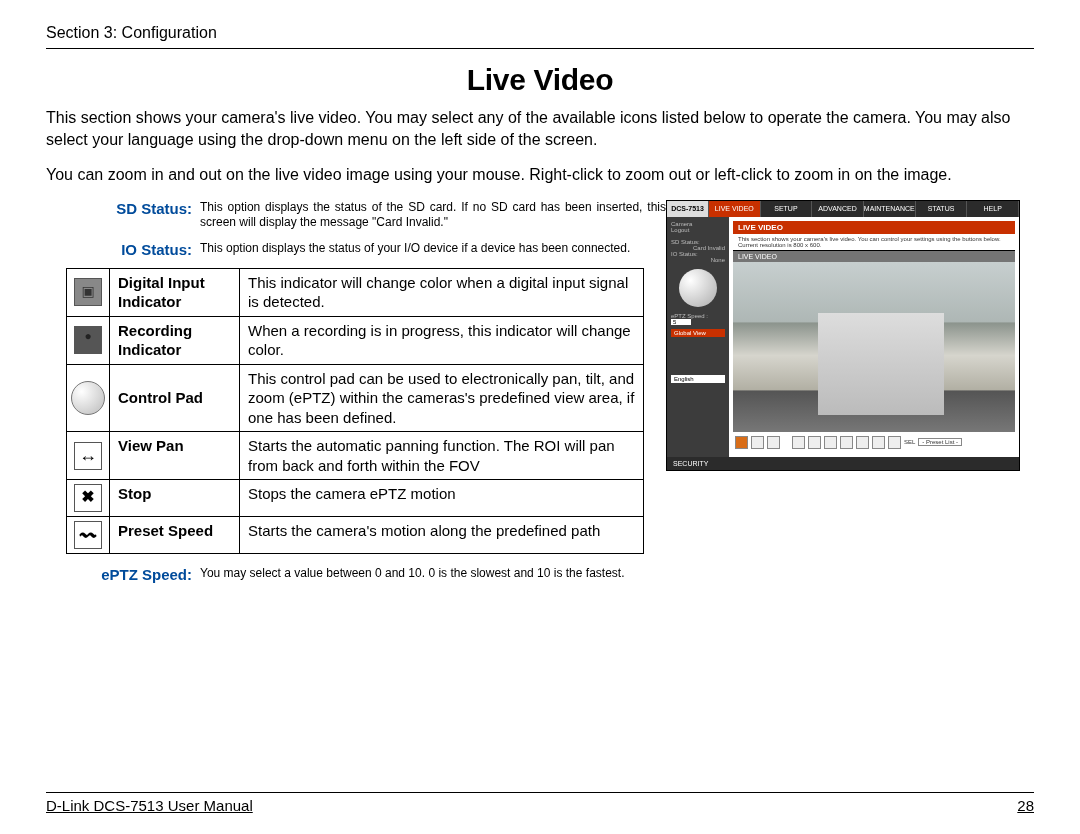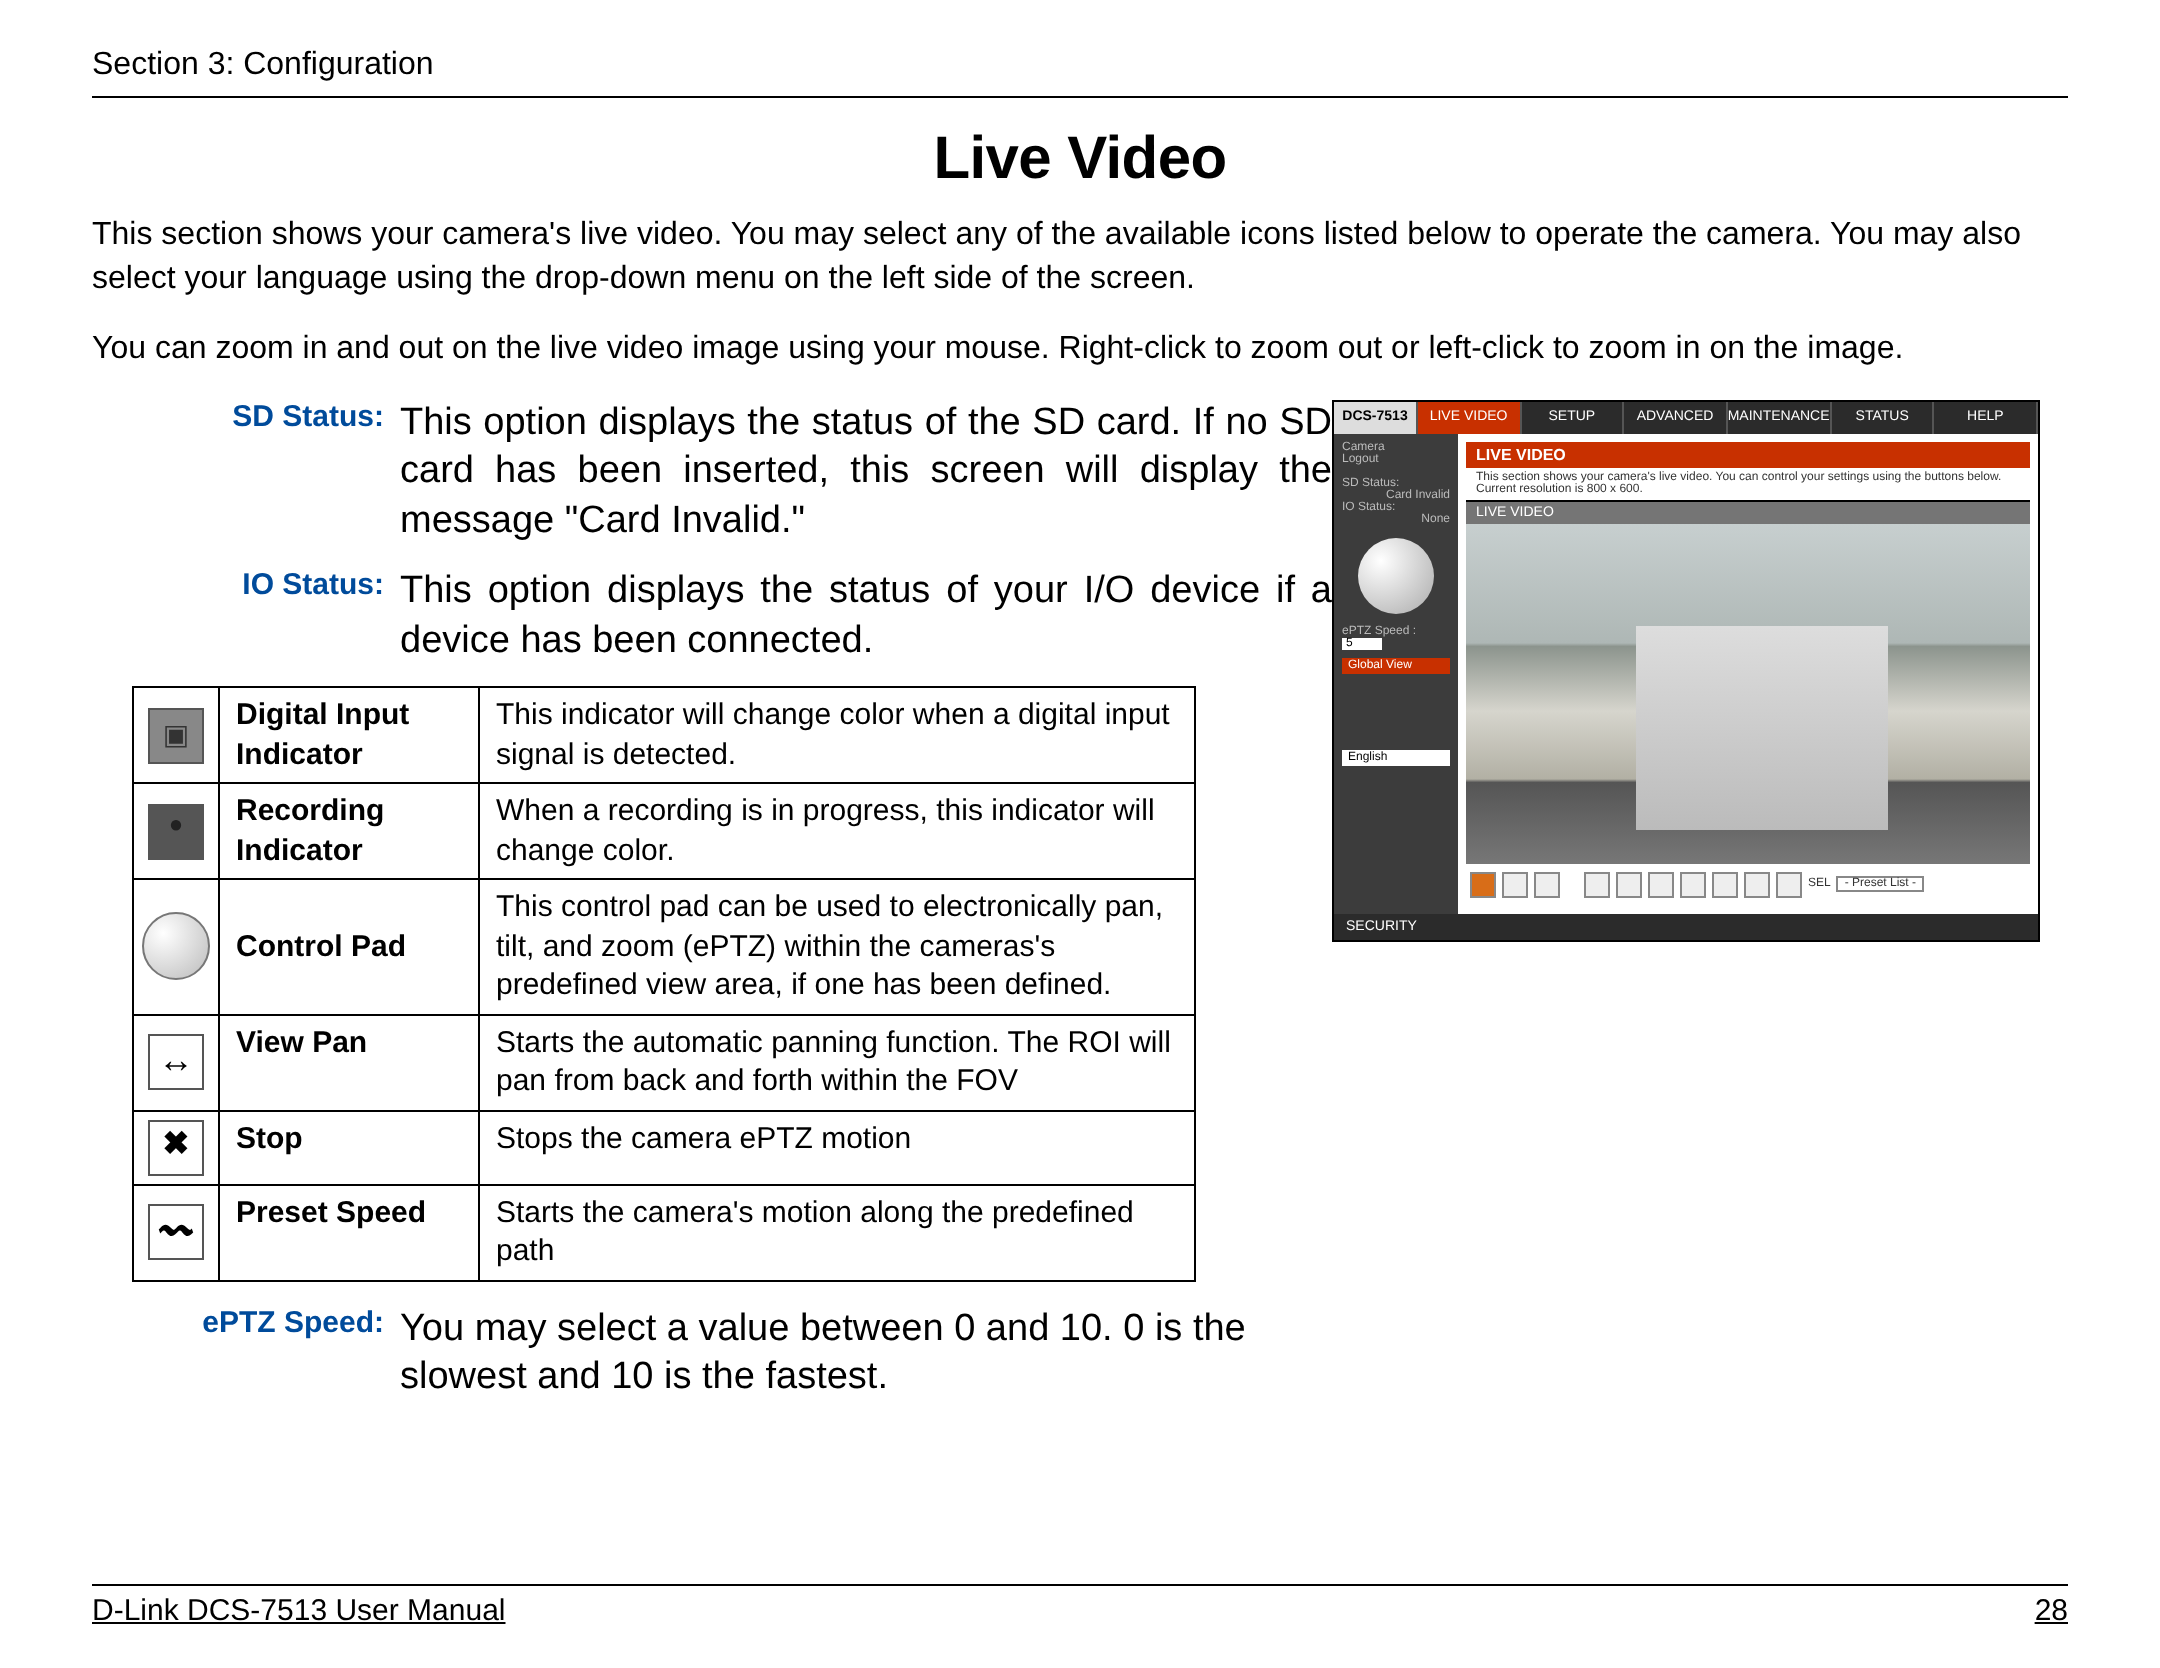--- a/index.html
+++ b/index.html
@@ -14,22 +14,22 @@
     position: relative;
   }
   .header-rule { border-bottom: 1px solid #000; margin-top: 6px; }
   .section-label { font-size: 16px; }
   .main-title { font-size: 30px; font-weight: bold; text-align: center; margin: 14px 0 10px 0; letter-spacing: -0.3px; }
   .intro { font-size: 16px; line-height: 1.35; margin-bottom: 14px; }
   .content-row { display: flex; align-items: flex-start; }
   .left-col { flex: 0 0 620px; }
   .dl-row { display: flex; gap: 8px; margin-bottom: 10px; }
   .dl-label { flex: 0 0 146px; text-align: right; font-weight: bold; color: #004b9b; font-size: 15px; }
-  .dl-body { flex: 1; font-size: 19px; line-height: 1.3; text-align: justify; }
-  .icon-table { border-collapse: collapse; width: 532px; margin-left: 20px; }
+  .dl-body { flex: 1; font-size: 12px; line-height: 1.3; text-align: justify; }
+  .icon-table { border-collapse: collapse; width: 578px; margin-left: 20px; }
   .icon-table td { border: 1px solid #000; padding: 4px 8px; vertical-align: top; font-size: 15px; line-height: 1.3; }
   .icon-table td.icon-cell { width: 40px; text-align: center; padding: 4px; vertical-align: middle; }
   .icon-table td.name-cell { width: 130px; font-weight: bold; }
   .note-bold { font-weight: bold; }
   .sq-icon { display: inline-block; width: 28px; height: 28px; background: #888; border: 1px solid #555; vertical-align: middle; position: relative; }
   .ctl-pad { width: 34px; height: 34px; border-radius: 50%; background: radial-gradient(circle at 30% 30%, #fff, #bbb); border: 1px solid #777; display: inline-block; vertical-align: middle; }
   .ico-arrows { background:#fff; position:relative; }
   .ico-arrows::before { content:"↔"; position:absolute; left:0; right:0; top:1px; font-size:18px; font-weight:bold; }
   .ico-x { background:#fff; }
   .ico-x::before { content:"✖"; position:absolute; left:0; right:0; top:2px; font-size:16px; font-weight:bold; }

